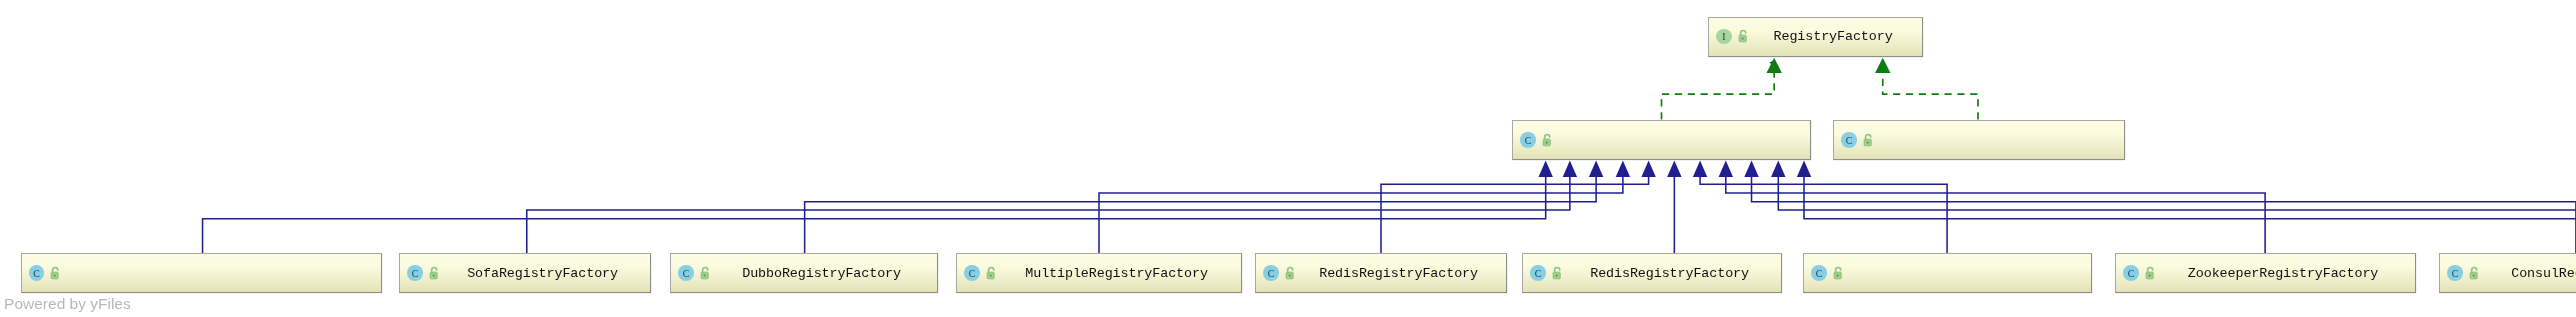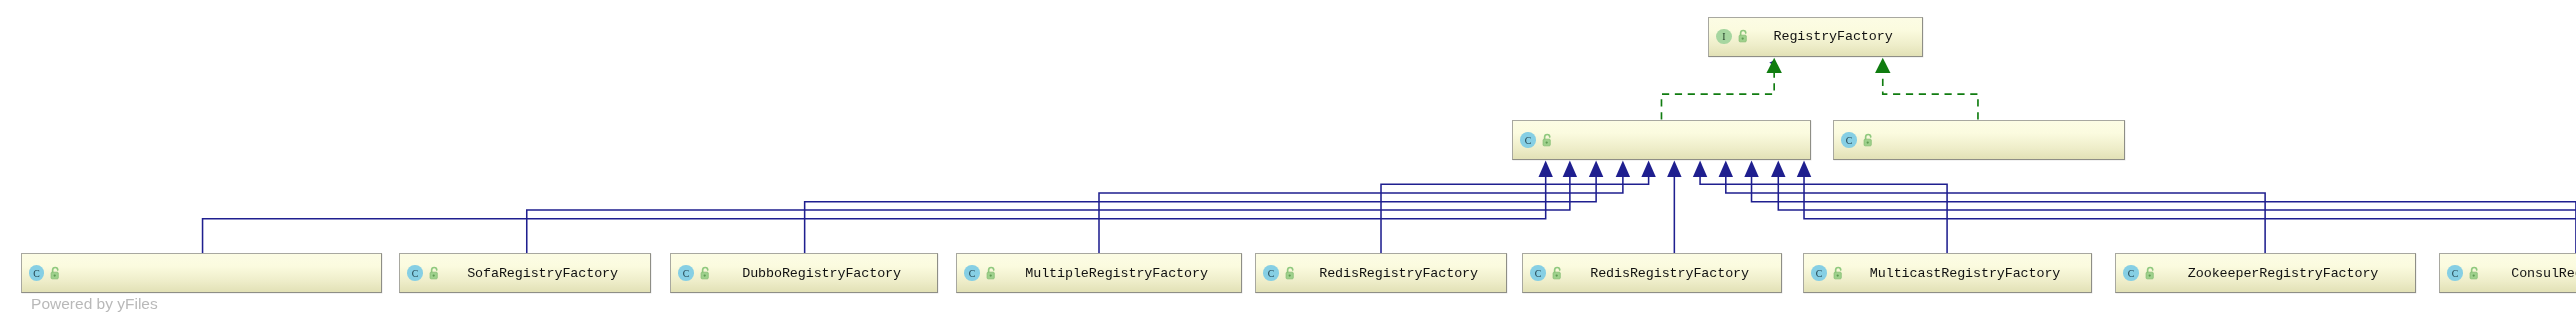--- a/index.html
+++ b/index.html
@@ -21,21 +21,20 @@
 
   #yfiles-credit {
     position: absolute;
     left: 4.1px;
     top: 295px;
     font-size: 15.5px;
     color: #b9b9b9;
     font-family: "Liberation Sans", sans-serif;
     white-space: nowrap;
     z-index: 1;
-    margin-left: 27px;
   }
 
   
   #edges {
     position: absolute;
     left: 0; top: 0;
     width: 3360px;
     height: 317px;
     z-index: 2;
   }
@@ -269,21 +268,20 @@
       </div>
       <div class="uml-node" style="left: 1803px; top: 253px; width: 289px; height: 40px;">
         <span class="icons">
           <span class="type-icon cls">C</span>
           <span class="lock-icon"><svg viewBox="0 0 24 28" width="12.4" height="14.4" xmlns="http://www.w3.org/2000/svg">
               <path d="M7 12 V8 a5 5 0 0 1 10 0" fill="none" stroke="#8fc97e" stroke-width="3.2" stroke-linecap="round"></path>
               <rect x="4" y="12" width="14" height="13" rx="2" fill="#9ed18c" stroke="#7fb96e" stroke-width="1.4"></rect>
               <circle cx="11" cy="18.5" r="2.2" fill="#5f9a52"></circle>
             </svg></span>
         </span>
-        <span class="node-label">MulticastRegistryFactory</span>
       </div>
       <div class="uml-node" style="left: 2115px; top: 253px; width: 301px; height: 40px;">
         <span class="icons">
           <span class="type-icon cls">C</span>
           <span class="lock-icon"><svg viewBox="0 0 24 28" width="12.4" height="14.4" xmlns="http://www.w3.org/2000/svg">
               <path d="M7 12 V8 a5 5 0 0 1 10 0" fill="none" stroke="#8fc97e" stroke-width="3.2" stroke-linecap="round"></path>
               <rect x="4" y="12" width="14" height="13" rx="2" fill="#9ed18c" stroke="#7fb96e" stroke-width="1.4"></rect>
               <circle cx="11" cy="18.5" r="2.2" fill="#5f9a52"></circle>
             </svg></span>
         </span>

